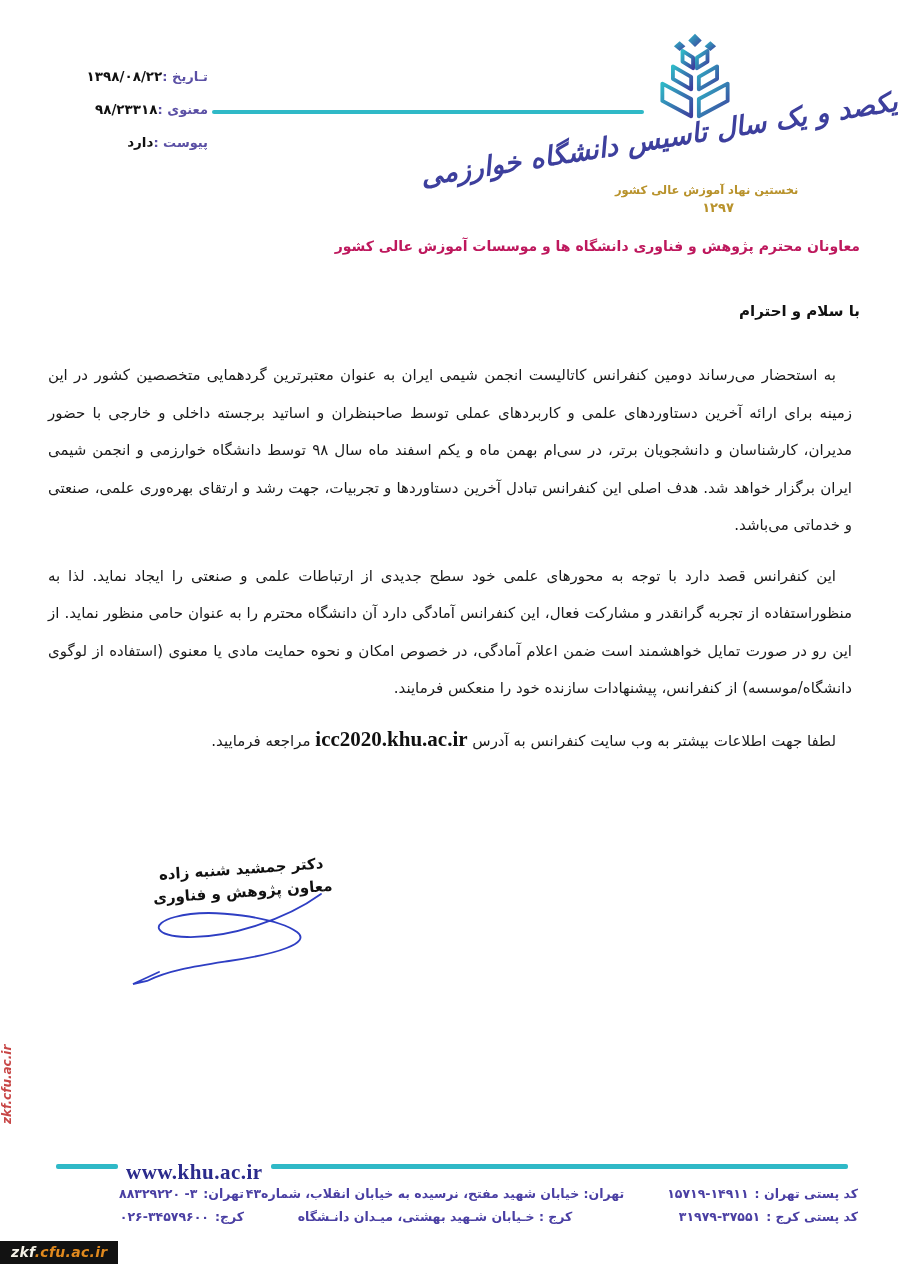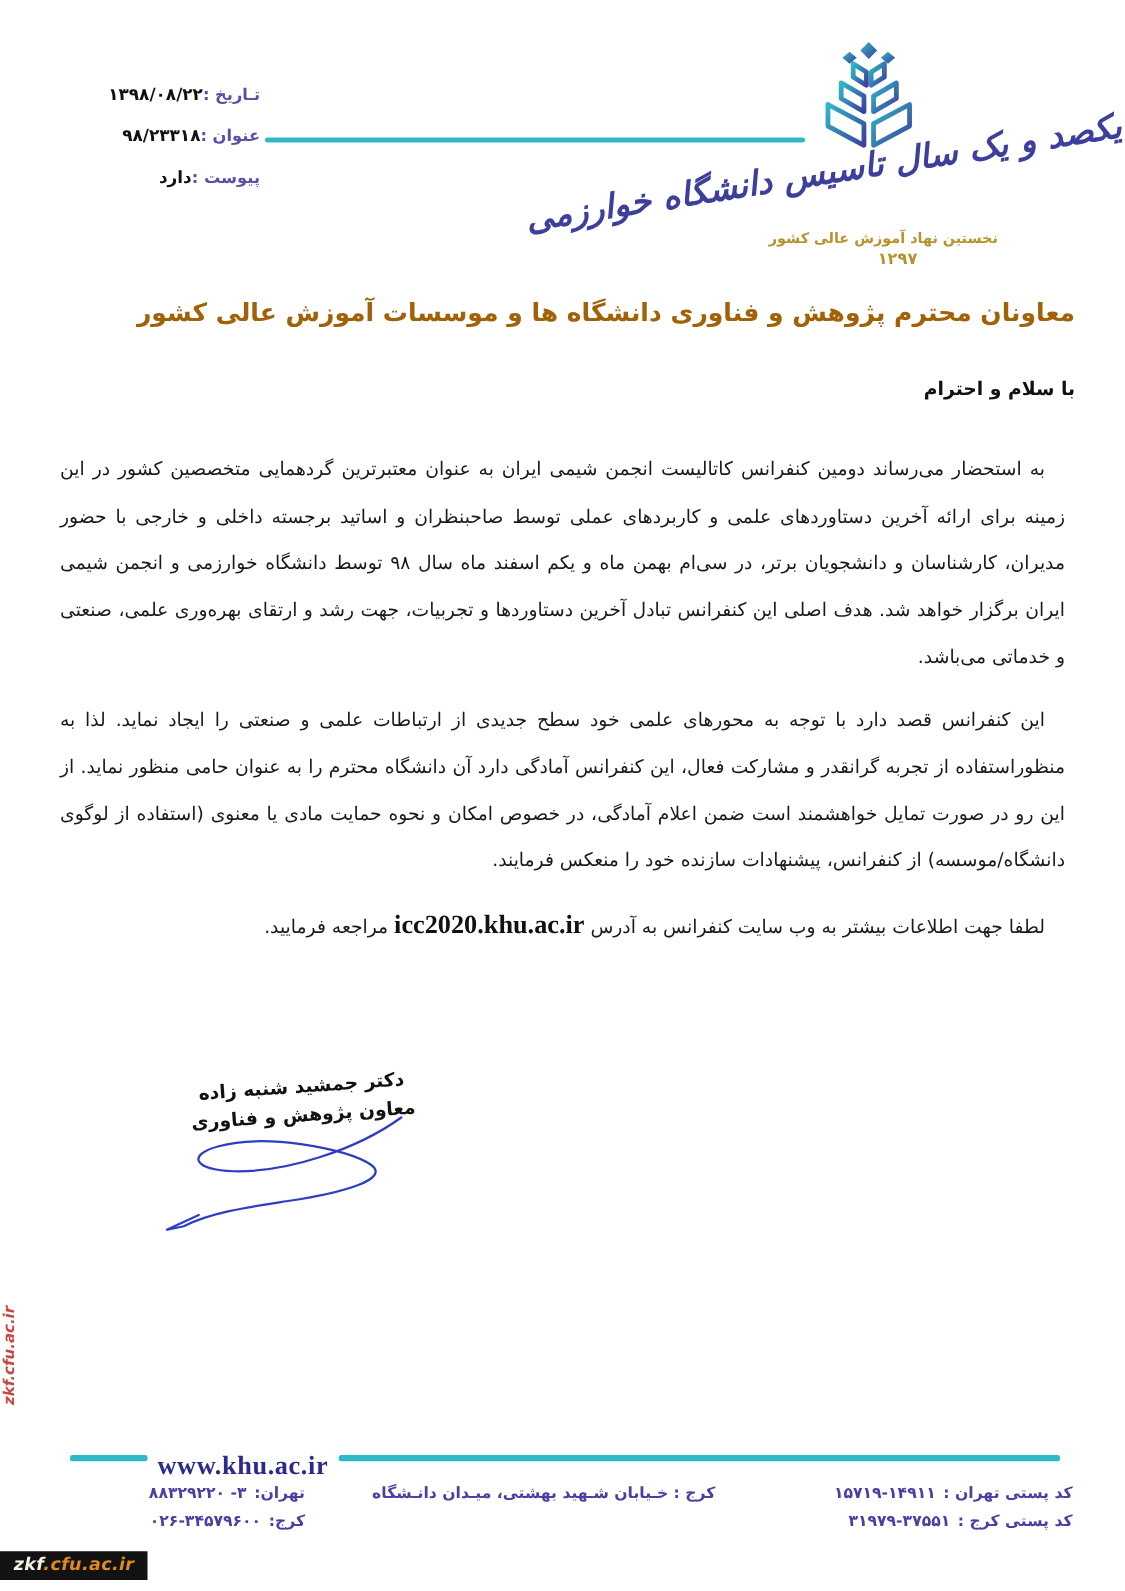--- a/index.html
+++ b/index.html
@@ -19,21 +19,21 @@
   .logo-calligraphy{position:absolute;top:92px;left:-6px;width:300px;text-align:center;direction:rtl;
       font-size:27px;font-style:italic;font-weight:bold;color:#3d3f9d;transform:rotate(-9deg);
       letter-spacing:-1px;line-height:30px;white-space:nowrap;}
   .logo-subtitle{position:absolute;top:165px;left:10px;width:210px;text-align:left;direction:rtl;
       font-size:11.5px;font-weight:bold;color:#b8922b;}
   .logo-year{position:absolute;top:182px;left:78px;width:70px;text-align:center;
       font-size:13px;font-weight:bold;color:#b8922b;}
 
   
   .recipient{position:absolute;top:238px;right:40px;left:40px;direction:rtl;text-align:right;
-      font-size:20px;font-weight:bold;color:#a16207;}
+      font-size:14px;font-weight:bold;color:#be185d;}
   .salutation{position:absolute;top:302px;right:40px;direction:rtl;
       font-size:15px;font-weight:bold;color:#111;}
   .body-text{position:absolute;top:344px;right:35px;left:35px;direction:rtl;text-align:justify;
       font-size:15px;line-height:37.5px;color:#1a1a1a;}
   .body-text p{margin:13px;text-indent:16px;}
   .conf-url{direction:ltr;unicode-bidi:embed;font-family:"Liberation Serif","DejaVu Serif",serif;
       font-size:21px;font-weight:bold;color:#111;}
 
   
   .signature{position:absolute;top:858px;left:142px;width:200px;text-align:center;direction:rtl;
@@ -69,21 +69,21 @@
 
 <div class="page">
 
   <div class="meta">
     <div class="meta-row">
       <span class="meta-value">۱۳۹۸/۰۸/۲۲</span>
       <span class="meta-label">تـاریخ :</span>
     </div>
     <div class="meta-row">
       <span class="meta-value">۹۸/۲۳۳۱۸</span>
-      <span class="meta-label">عنوان :</span>
+      <span class="meta-label">معنوی :</span>
     </div>
     <div class="meta-row">
       <span class="meta-value">دارد</span>
       <span class="meta-label">پیوست :</span>
     </div>
   </div>
   <div class="header-rule"></div>
 
   <div class="logo">
     <svg class="logo-emblem" viewBox="0 0 100 100">
@@ -140,20 +140,21 @@
       <div class="kv-row">
         <span>کد پستی تهران :</span>
         <span class="val">۱۵۷۱۹-۱۴۹۱۱</span>
       </div>
       <div class="kv-row">
         <span>کد پستی کرج :</span>
         <span class="val">۳۱۹۷۹-۳۷۵۵۱</span>
       </div>
     </div>
     <div class="col-address">
+      <div class="addr-line">تهران: خیابان شهید مفتح، نرسیده به خیابان انقلاب، شماره۴۳</div>
       <div class="addr-line">کرج : خـیابان شـهید بهشتی، میـدان دانـشگاه</div>
     </div>
     <div class="col-phone">
       <div class="kv-row">
         <span>تهران:</span>
         <span class="val">۸۸۳۲۹۲۲۰ -۳</span>
       </div>
       <div class="kv-row">
         <span>کرج:</span>
         <span class="val">۰۲۶-۳۴۵۷۹۶۰۰</span>

